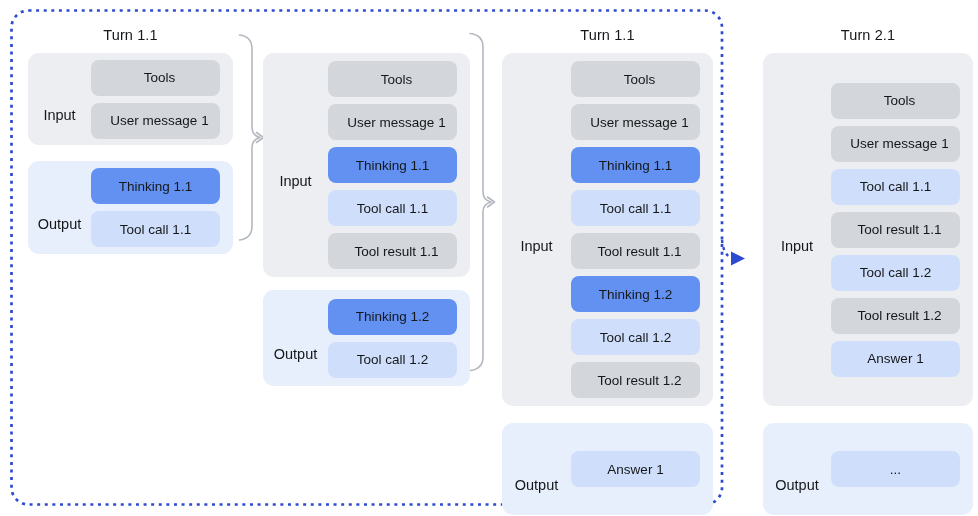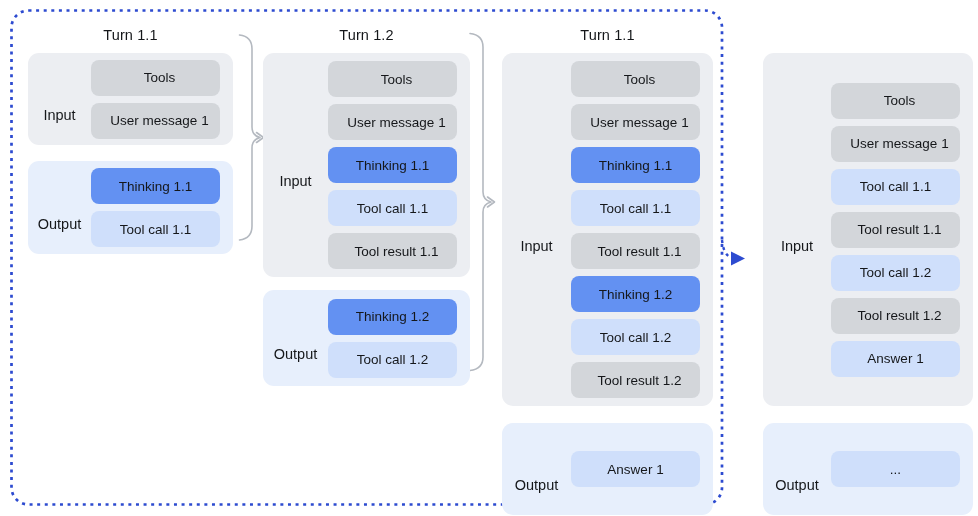--- a/index.html
+++ b/index.html
@@ -77,21 +77,20 @@
     <div class="section output" style="top:145px;height:93px;">
       <div class="label">Output</div>
       <div class="boxes">
         <div class="box kind-thinking">Thinking 1.1</div>
         <div class="box kind-model">Tool call 1.1</div>
       </div>
     </div>
   </div>
 
   <div class="col" style="left:263px;width:207px;">
-    <div class="title">Turn 1.2</div>
     <div class="section input" style="top:37px;height:224px;">
       <div class="label">Input</div>
       <div class="boxes">
         <div class="box kind-context">Tools</div>
         <div class="box kind-context">User message 1</div>
         <div class="box kind-thinking">Thinking 1.1</div>
         <div class="box kind-model">Tool call 1.1</div>
         <div class="box kind-context">Tool result 1.1</div>
       </div>
     </div>
@@ -121,20 +120,21 @@
     </div>
     <div class="section output" style="top:407px;height:92px;">
       <div class="label">Output</div>
       <div class="boxes">
         <div class="box kind-model">Answer 1</div>
       </div>
     </div>
   </div>
 
   <div class="col" style="left:763px;width:210px;">
+    <div class="title">Turn 2.1</div>
     <div class="section input" style="top:37px;height:353px;">
       <div class="label">Input</div>
       <div class="boxes">
         <div class="box kind-context">Tools</div>
         <div class="box kind-context">User message 1</div>
         <div class="box kind-model">Tool call 1.1</div>
         <div class="box kind-context">Tool result 1.1</div>
         <div class="box kind-model">Tool call 1.2</div>
         <div class="box kind-context">Tool result 1.2</div>
         <div class="box kind-model">Answer 1</div>

